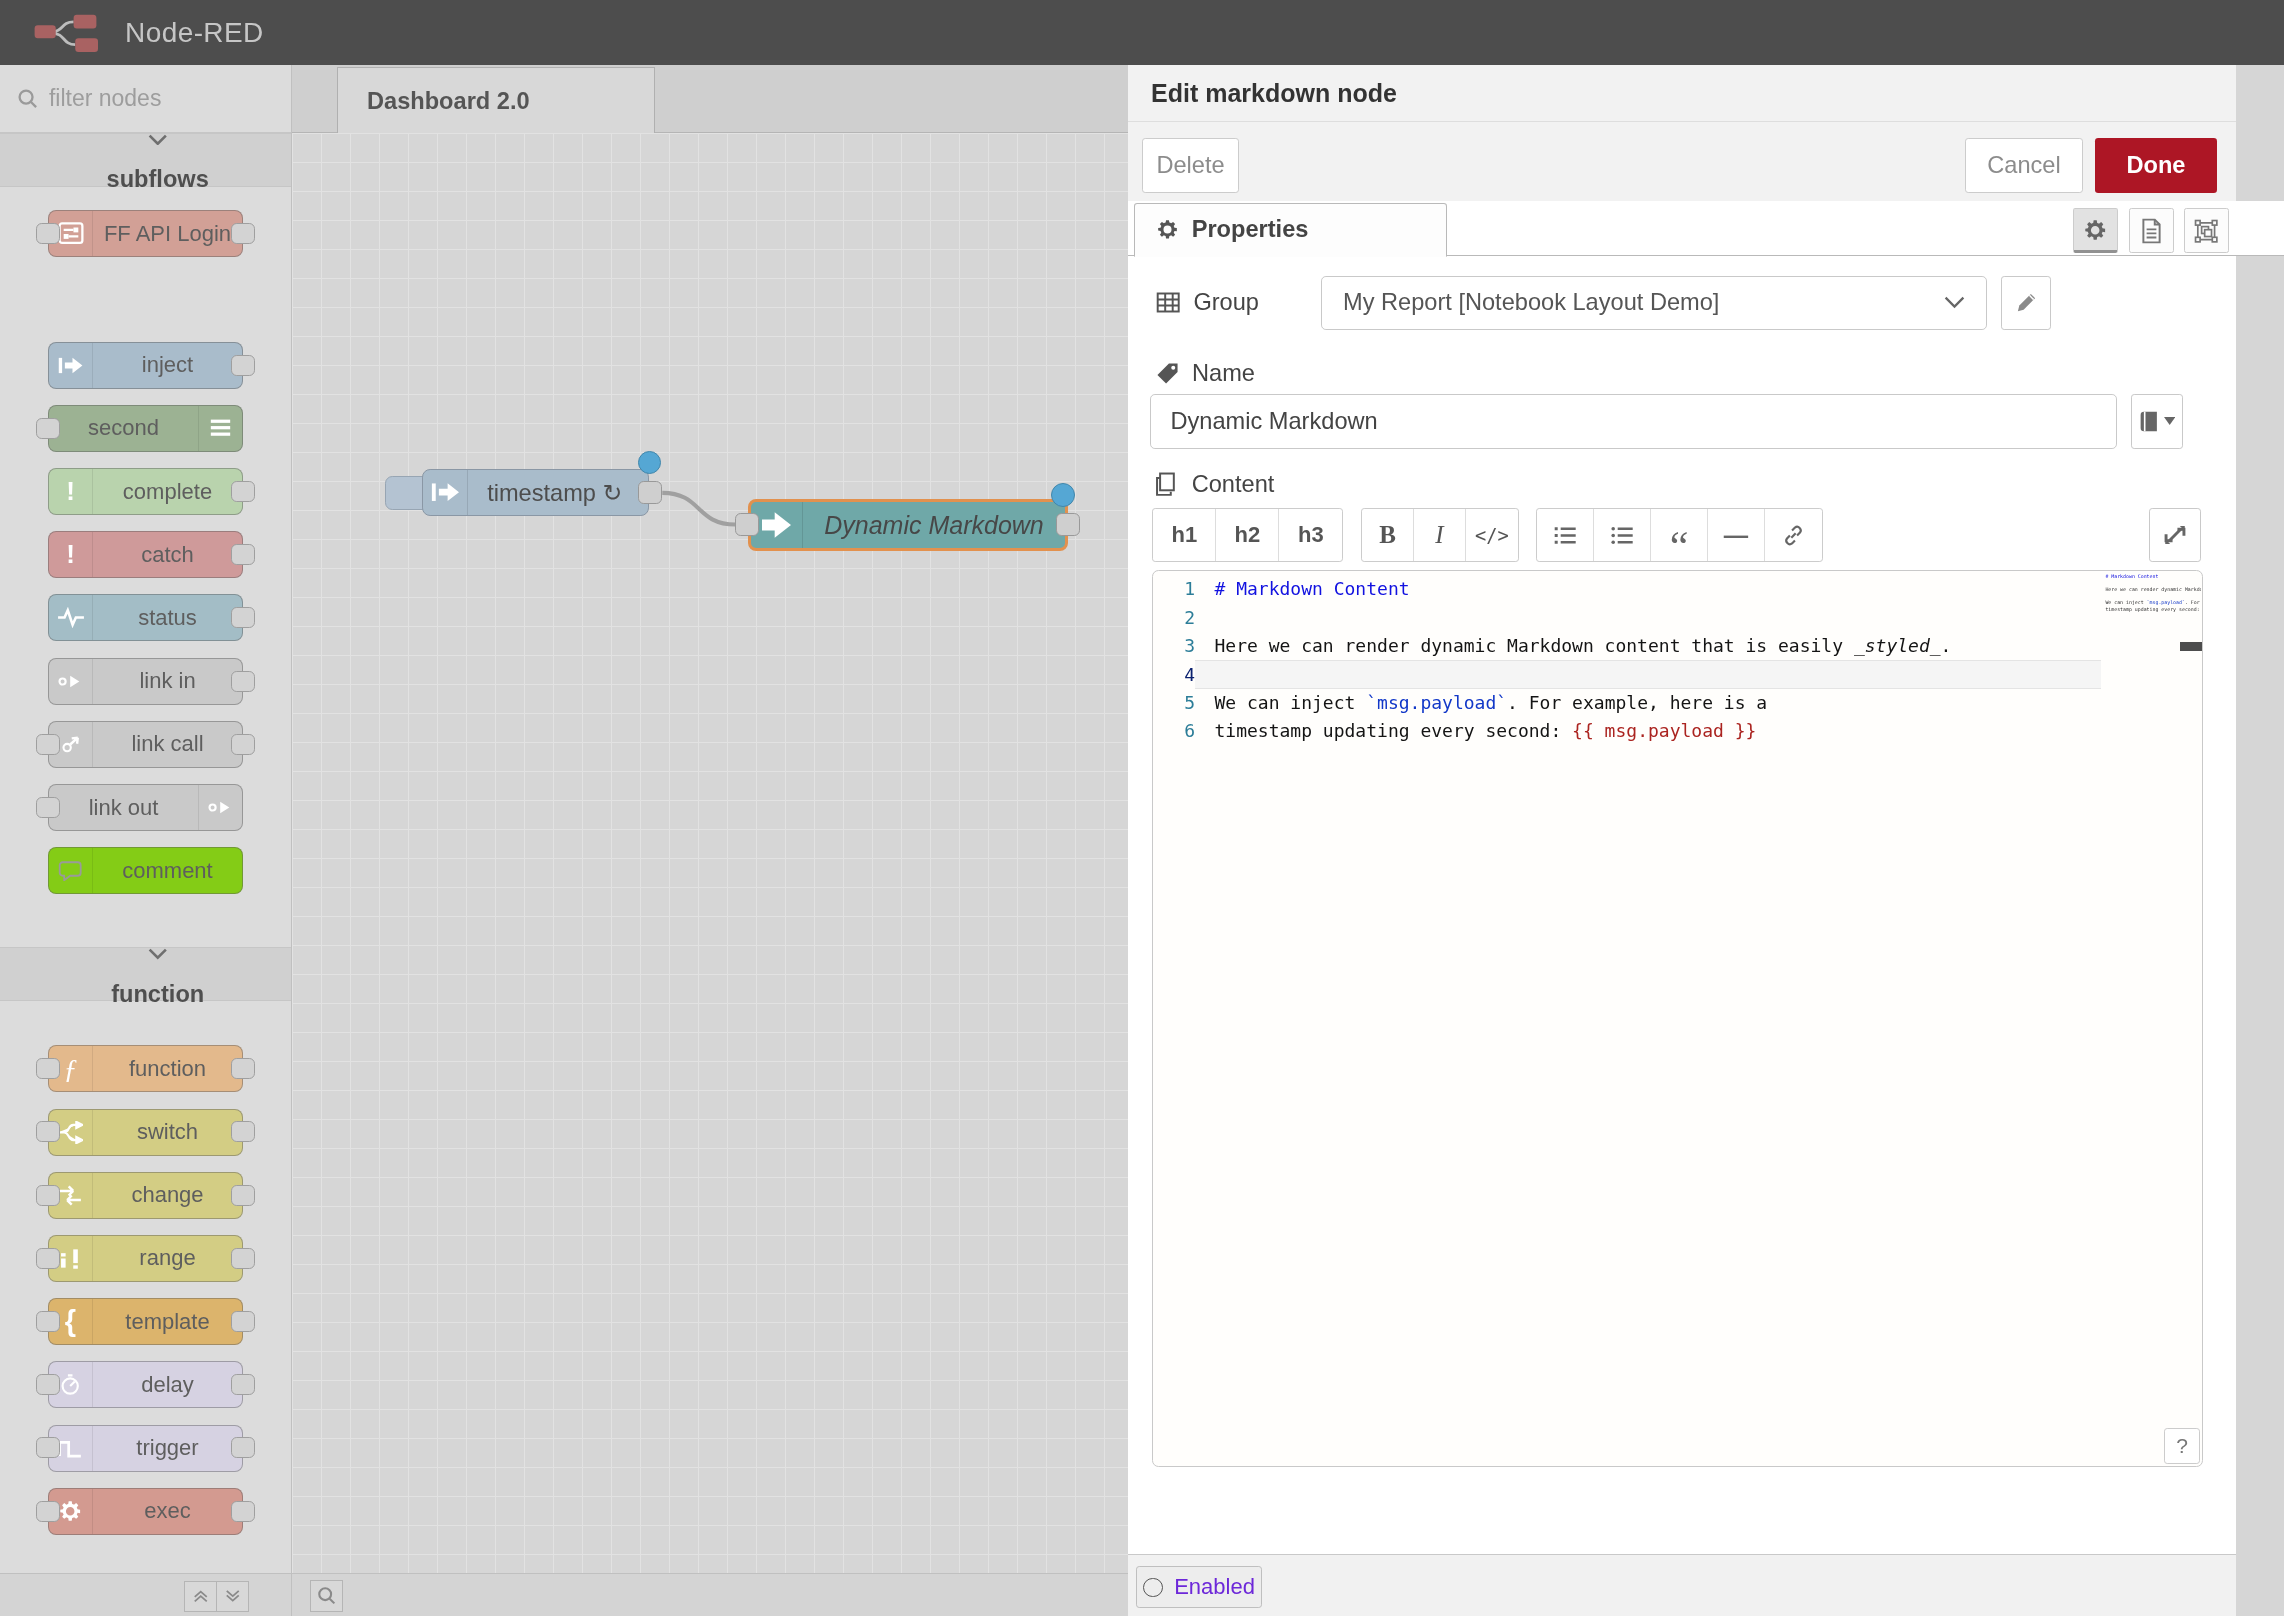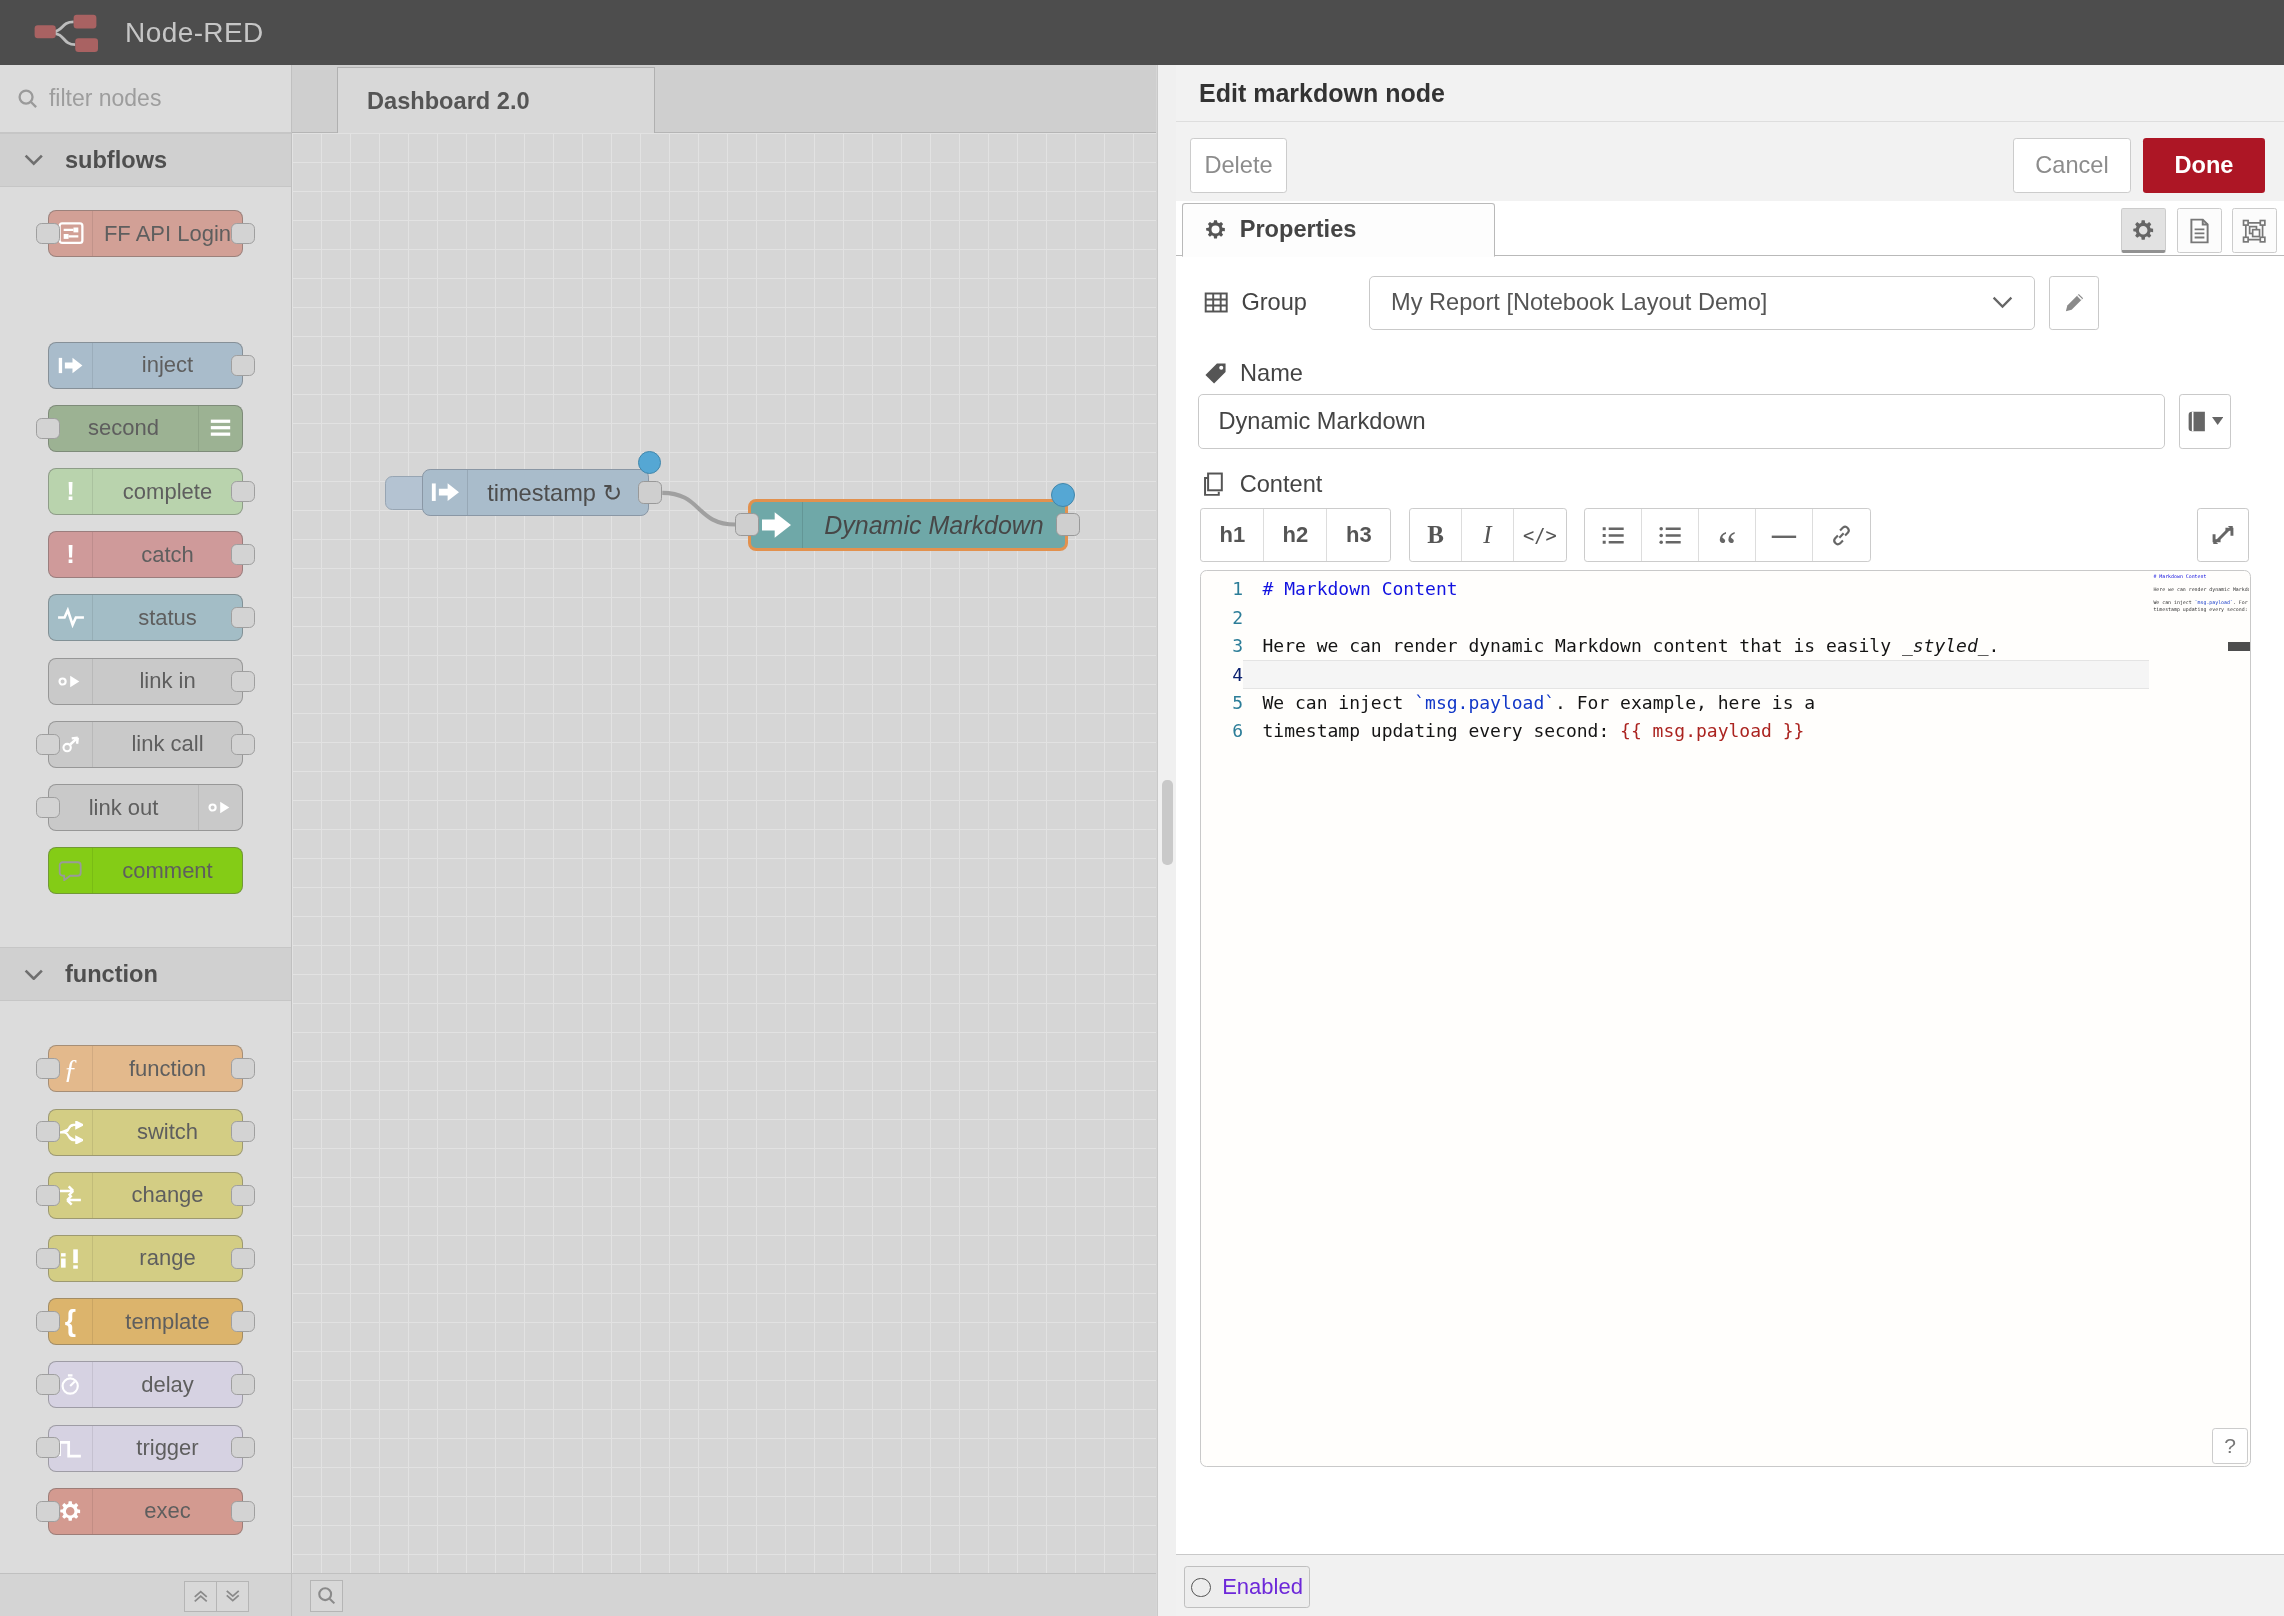--- a/index.html
+++ b/index.html
@@ -9,21 +9,21 @@
   
   .app-header { position:absolute; left:0; top:0; width:2284px; height:65px; background:#4d4d4d; display:flex; align-items:center; }
   .logo { display:flex; align-items:center; margin-left:32.5px; gap:14.6px; }
   .logo-title { color:#c6c6c6; font-size:28px; font-weight:500; letter-spacing:0.4px; }
 
   
   .palette { position:absolute; left:0; top:65px; width:292px; height:1508px; background:#dcdcdc; border-right:0.8px solid #c0c0c0; overflow:hidden; }
   .palette-search { height:68px; border-bottom:0.8px solid #c6c6c6; display:flex; align-items:center; padding:0 16.2px; gap:9.7px; }
   .palette-search input { flex:1; border:none; background:transparent; outline:none; font-size:23px; color:#555; font-family:"Liberation Sans",sans-serif; }
   .palette-search input::placeholder { color:#9d9d9d; }
-  .pcat-header { height:54px; background:#d0d0d0; border-top:0.8px solid #c6c6c6; border-bottom:0.8px solid #c6c6c6; display:flex; align-items:center; padding:0 0 0 24.4px; gap:21px; }
+  .pcat-header { height:54px; background:#d0d0d0; border-top:0.8px solid #c6c6c6; border-bottom:0.8px solid #c6c6c6; display:flex; align-items:center; padding:0 0 0 24.4px; gap:21px;flex-direction:column; }
   .pcat-header .pcat-label { font-size:23.6px; font-weight:bold; color:#4f4f4f; }
   .pcat-body { padding-top:36px; padding-bottom:37px; }
   .pcat-body.subflows-body { padding-top:23px; padding-bottom:32.5px; }
   .pcat-body.function-body { padding-top:44px; padding-bottom:0; }
   .pnode { position:relative; width:195px; height:47px; margin:0 auto 16.2px auto; border:1.6px solid rgba(90,90,90,0.45); border-radius:8.1px; display:flex; align-items:stretch; }
   .picon { width:44px; display:flex; align-items:center; justify-content:center; border-right:0.8px solid rgba(0,0,0,0.08); flex:none; }
   .pnode.icon-right { flex-direction:row-reverse; }
   .pnode.icon-right .picon { border-right:none; border-left:0.8px solid rgba(0,0,0,0.08); }
   .plabel { flex:1; display:flex; align-items:center; justify-content:center; font-size:22px; color:#5e5e5e; }
   .pport { position:absolute; width:24.4px; height:21px; background:#d3d3d3; border:1.6px solid #9f9f9f; border-radius:5.7px; top:50%; margin-top:-10.6px; }
@@ -56,21 +56,21 @@
   .md-node .nicon { width:52px; }
   .md-node .nlabel { font-size:25px; font-style:italic; color:#474747; }
   .cport { position:absolute; width:24.4px; height:23px; background:#cfcfcf; border:1.6px solid #999; border-radius:5.7px; }
   .cdot { position:absolute; width:23px; height:23px; border-radius:50%; border:1.6px solid #4287ab; }
 
   
   .divider { position:absolute; left:1157px; top:65px; width:19.5px; height:1551px; background:#f0f0f0; border-left:0.8px solid #c9c9c9; }
   .divider-handle { position:absolute; left:4.1px; top:715px; width:10.6px; height:85px; background:#c9c9c9; border-radius:4.9px; }
 
   
-  .tray { position:absolute; left:1176px; top:65px; width:1108px; height:1551px; background:#fff; }
+  .tray { position:absolute; left:1128px; top:65px; width:1108px; height:1551px; background:#fff; }
   .tray-grayhead { position:absolute; left:0; top:0; width:1108px; height:136px; background:#f2f2f2; }
   .tray-title { position:absolute; left:0; top:0; width:1108px; height:57px; border-bottom:0.8px solid #dedede; display:flex; align-items:center; padding-left:23px; }
   .tray-title span { font-size:25px; font-weight:bold; color:#333; }
   .btn { border-radius:3.2px; display:flex; align-items:center; justify-content:center; font-size:23.6px; }
   .btn-plain { background:#fff; border:0.8px solid #ccc; color:#8c8c8c; }
   .btn-delete { position:absolute; left:14px; top:73px; width:97px; height:55px; }
   .btn-cancel { position:absolute; left:837px; top:73px; width:118px; height:55px; }
   .btn-done { position:absolute; left:967px; top:73px; width:122px; height:55px; color:#fff; font-weight:600; border:none; }
   .tray-tabs { position:absolute; left:0; top:136px; width:1340px; height:55px; background:#fff; border-bottom:0.8px solid #b9b9b9; }
   .properties-tab { position:absolute; left:5.7px; top:1.6px; width:313px; height:54px; background:#fdfdfd; border:0.8px solid #b9b9b9; border-bottom:0.8px solid #fdfdfd; border-radius:3.2px 3.2px 0 0; display:flex; align-items:center; gap:13px; padding-left:21px; z-index:2; }

